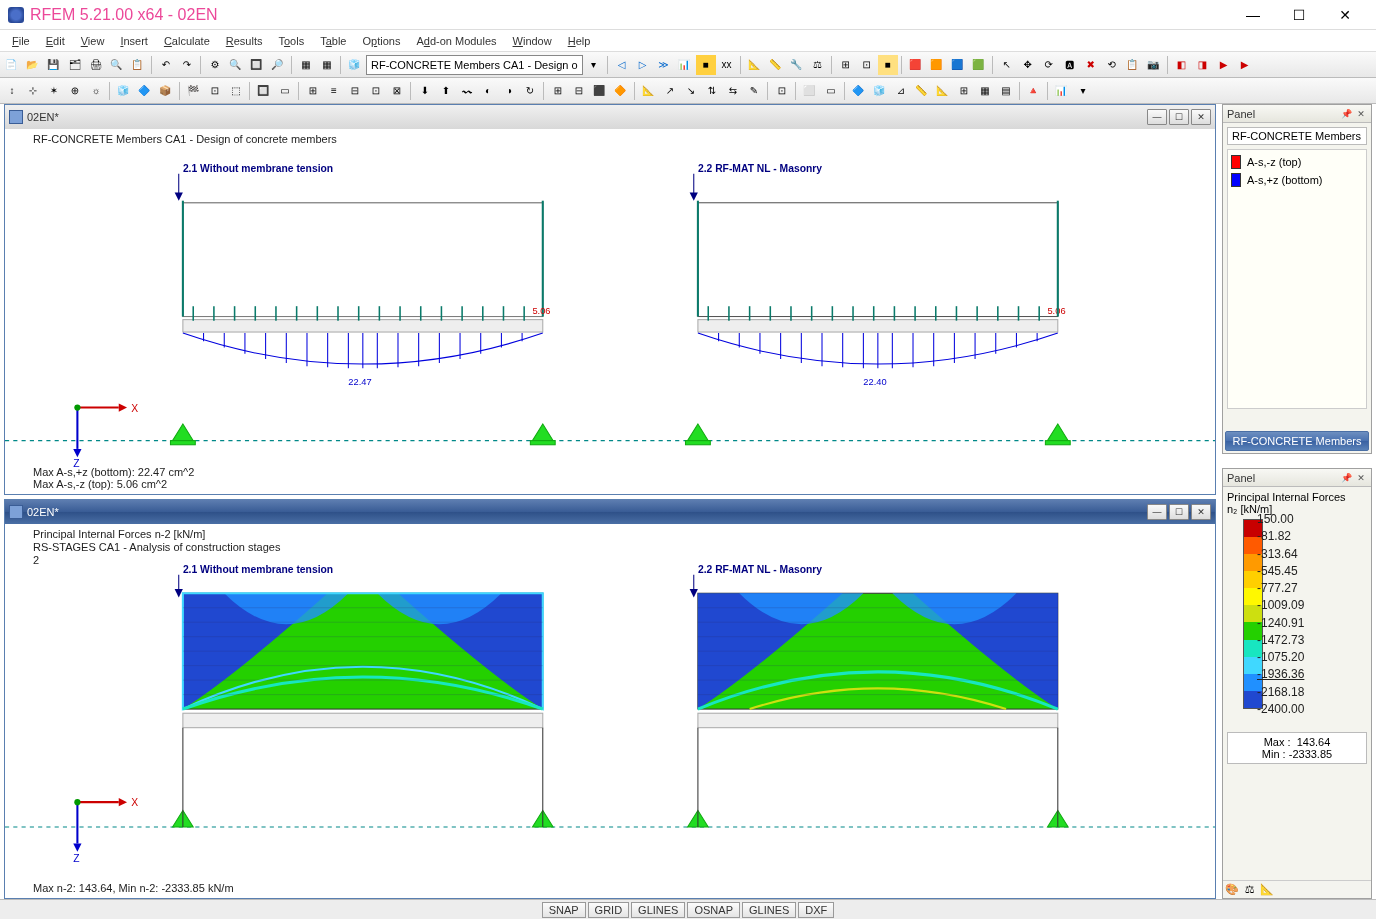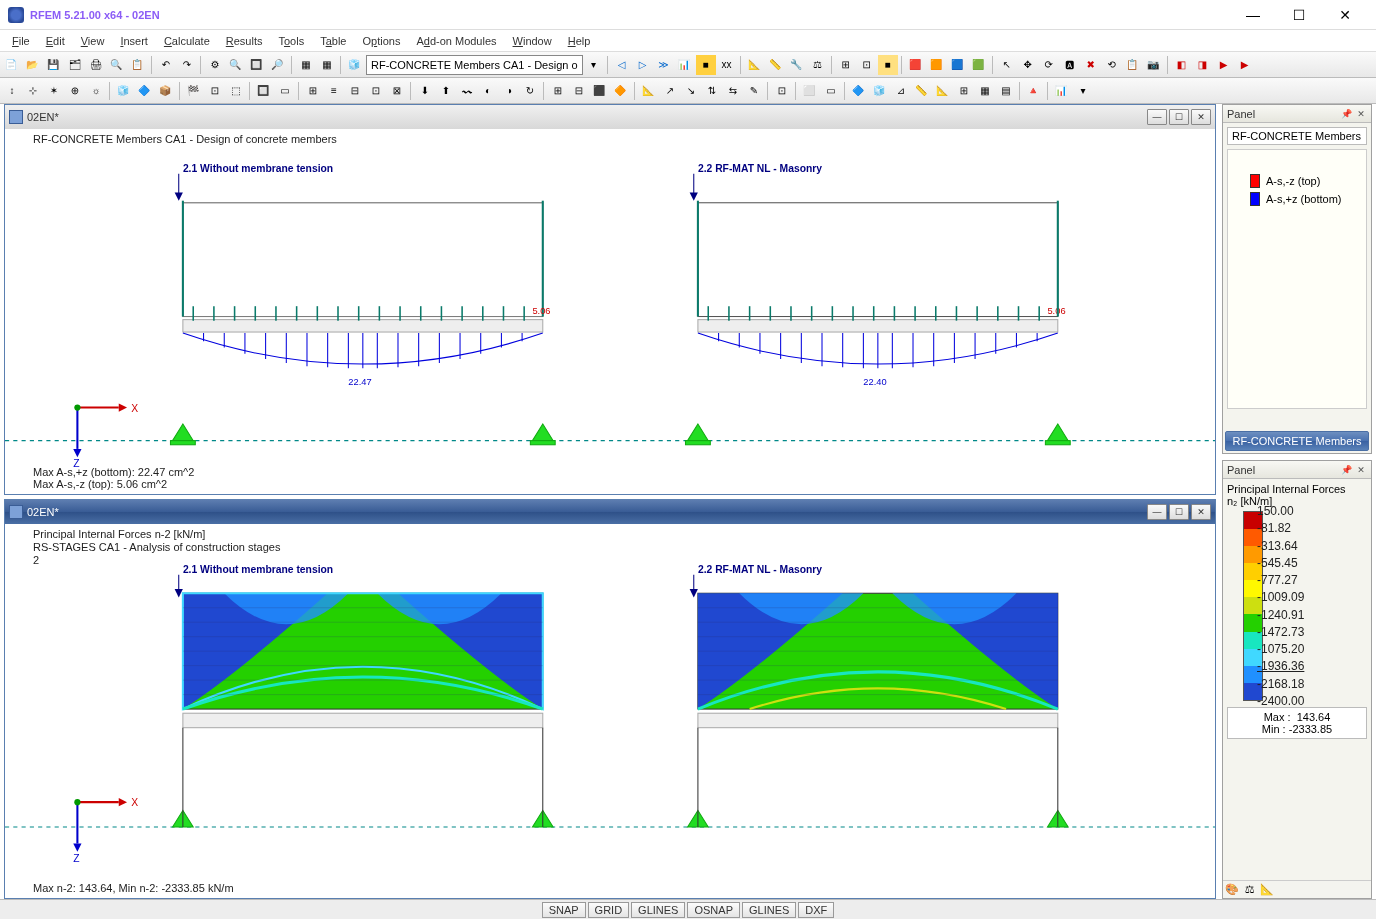--- a/index.html
+++ b/index.html
@@ -1,39 +1,39 @@
 <!DOCTYPE html>
 <html><head>
 <meta charset="utf-8">
 <style>
 * { box-sizing: border-box; margin: 0; padding: 0; }
 body { font-family: "Segoe UI", Tahoma, sans-serif; font-size: 11px; background: #fff; overflow: hidden; width: 1376px; height: 919px; }
 .titlebar { height: 30px; background: #fff; display: flex; align-items: center; padding: 0 8px; border-bottom: 1px solid #ddd; }
 .titlebar .icon { width:16px; height:16px; margin-right:6px; background: radial-gradient(circle,#4a6fc9 40%,#2a4a99 70%); border-radius:3px; }
-.titlebar .title { flex:1; font-size:11px; color:#8b5cf6;font-weight:bold; }
+.titlebar .title { flex:1; font-size:16px; color:#ec4899; }
 .titlebar .winbtn { width:46px; height:28px; display:flex; align-items:center; justify-content:center; font-size:14px; }
 .menubar { height:22px; background:#fff; display:flex; align-items:center; padding:0 4px; border-bottom:1px solid #ddd; }
 .menubar span { padding:2px 8px; color:#333; }
 .menubar span u { text-decoration:underline; }
 .toolbar { height:26px; background:linear-gradient(#fafafa,#e8e8e8); border-bottom:1px solid #bbb; display:flex; align-items:center; padding:0 2px; gap:1px; overflow:hidden; }
 .toolbar .tb { width:20px; height:20px; display:flex; align-items:center; justify-content:center; border:1px solid transparent; font-size:10px; }
 .toolbar .sep { width:2px; height:18px; border-left:1px solid #bbb; margin:0 2px; }
 .toolbar .combo { height:20px; min-width:190px; border:1px solid #888; background:#fff; font-size:11px; padding:1px 4px; display:flex; align-items:center; }
 .workspace { position:absolute; top:104px; left:4px; right:4px; bottom:20px; display:flex; }
 .mainarea { flex:1; display:flex; flex-direction:column; gap:4px; }
 .docwin { flex:1; border:1px solid #5a7fb0; background:#6d28d9; display:flex; flex-direction:column; position:relative; }
 .docwin .dtitle { height:24px; background:linear-gradient(180deg,#5d7db0 0%,#3a5d96 48%,#2f5189 52%,#4a6fa5 100%); color:#fff; display:flex; align-items:center; padding:0 4px; font-size:11px; }
 .docwin .dtitle .dicon { width:14px;height:14px; background:#7da1d8; margin-right:4px; border:1px solid #3a5d96;}
 .docwin .dtitle-close { height:24px; background:linear-gradient(#f0f0f0,#d8d8d8); }
 .docwin .dtitle-close .d-close-red { width:42px; height:18px; background:linear-gradient(#e57373,#c93030); border:1px solid #a22; border-radius:2px; color:#fff;display:flex;align-items:center;justify-content:center; }
 .docwin .dbtns { margin-left:auto; display:flex; gap:2px; }
 .docwin .dbtns .db { width:20px;height:16px;background:linear-gradient(#fafafa,#ddd);border:1px solid #888;border-radius:1px;display:flex;align-items:center;justify-content:center;font-size:9px;color:#333;}
 .docbody { flex:1; background:#fff; position:relative; overflow:hidden; }
 .doclabel { position:absolute; left:8px; font-size:11px; color:#222;padding-left:20px; }
-.panelcol { width:150px; margin-left:6px; display:flex; flex-direction:column; gap:6px; }
+.panelcol { width:150px; margin-left:6px; display:flex; flex-direction:column; gap:14px; }
 .panel { border:1px solid #a0a0a0; background:#f4f4ef; display:flex; flex-direction:column; }
 .panel .ptitle { height:18px; background:linear-gradient(#f8f8f4,#e6e6de); border-bottom:1px solid #bbb; padding:1px 4px; display:flex; align-items:center; font-size:11px; color:#333;}
 .panel .ptitle .pbtns{ margin-left:auto; display:flex; gap:2px;}
 .panel .ptitle .pbtn{ width:12px;height:12px;display:flex;align-items:center;justify-content:center;font-size:9px;color:#555;}
 .panel .pbody { flex:1; padding:4px; font-size:11px; background:#f4f4ee;}
 .legend-row{ display:flex; align-items:center; margin:4px 2px;}
 .legend-sw{ width:10px;height:14px;border:1px solid #333; margin-right:6px;}
 .tabbtn{ height:20px;border:1px solid #4a6fa5;border-radius:2px;background:linear-gradient(180deg,#6d8fc0 0%,#4a72b0 48%,#3a62a3 52%,#5a82b8 100%);color:#fff;font-size:11px;display:flex;align-items:center;justify-content:center;margin:2px;padding:0 6px;}
 .scalebar{ position:relative; height:190px; margin:4px 2px;}
 .scalecolor{ position:absolute; left:14px; top:0; width:20px; height:100%; border:1px solid #555;}
@@ -474,21 +474,21 @@
     <div class="panel" style="flex:0 0 350px">
       <div class="ptitle">
         <span>Panel</span>
         <div class="pbtns">
             <div class="pbtn">📌</div>
             <div class="pbtn">✕</div>
           </div>
       </div>
       <div class="pbody">
         <div style="border:1px solid #bbb;background:#fff;padding:2px 4px;margin-bottom:4px">RF-CONCRETE Members</div>
-        <div style="border:1px solid #ccc;background:#fffff8;height:260px;padding:20px">
+        <div style="border:1px solid #ccc;background:#fffff8;height:260px;padding:1px">
           <div class="legend-row">
             <div class="legend-sw" style="background:#ff0000"></div>
             <span>A-s,-z (top)</span>
           </div>
           <div class="legend-row">
             <div class="legend-sw" style="background:#0000ff"></div>
             <span>A-s,+z (bottom)</span>
           </div>
         </div>
       </div>
@@ -528,21 +528,21 @@
               <div class="scaleval" style="top: 36.3636%;">-777.27</div>
               <div class="scaleval" style="top: 45.4545%;">-1009.09</div>
               <div class="scaleval" style="top: 54.5455%;">-1240.91</div>
               <div class="scaleval" style="top: 63.6364%;">-1472.73</div>
               <div class="scaleval" style="top: 72.7273%;">-1075.20</div>
               <div class="scaleval" style="top: 81.8182%; text-decoration: underline;">-1936.36</div>
               <div class="scaleval" style="top: 90.9091%;">-2168.18</div>
               <div class="scaleval" style="top: 100%;">-2400.00</div>
             </div>
         </div>
-        <div style="border:1px solid #bbb;background:#fff;padding:3px;margin-top:6px;text-align:center">
+        <div style="border:1px solid #bbb;background:#fff;padding:3px;margin-top:23px;text-align:center">
           <div><span>Max  :</span>&nbsp;&nbsp;<span>143.64</span></div>
           <div><span>Min   :</span>&nbsp;<span>-2333.85</span></div>
         </div>
       </div>
       <div style="display:flex;justify-content:flex-start;gap:6px;padding:2px;border-top:1px solid #ccc">
         <div class="tb">🎨</div>
         <div class="tb">⚖</div>
         <div class="tb">📐</div>
       </div>
     </div>

